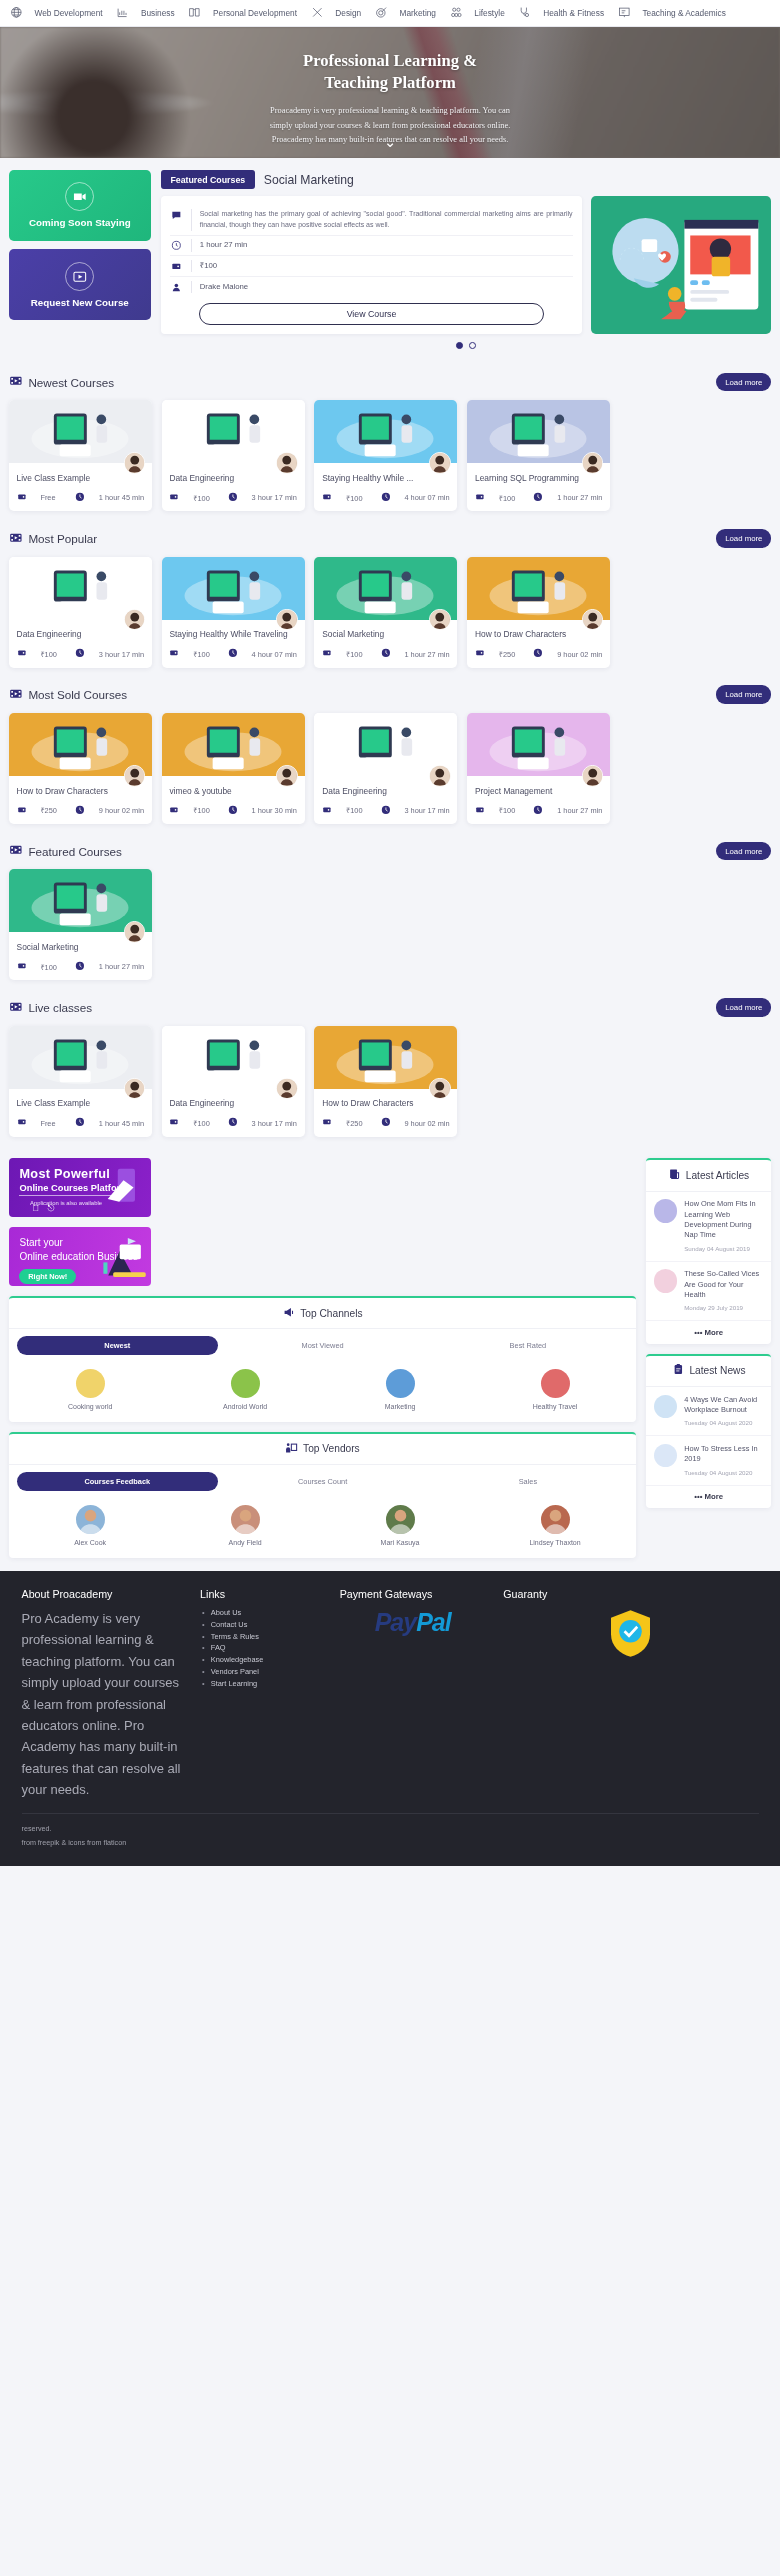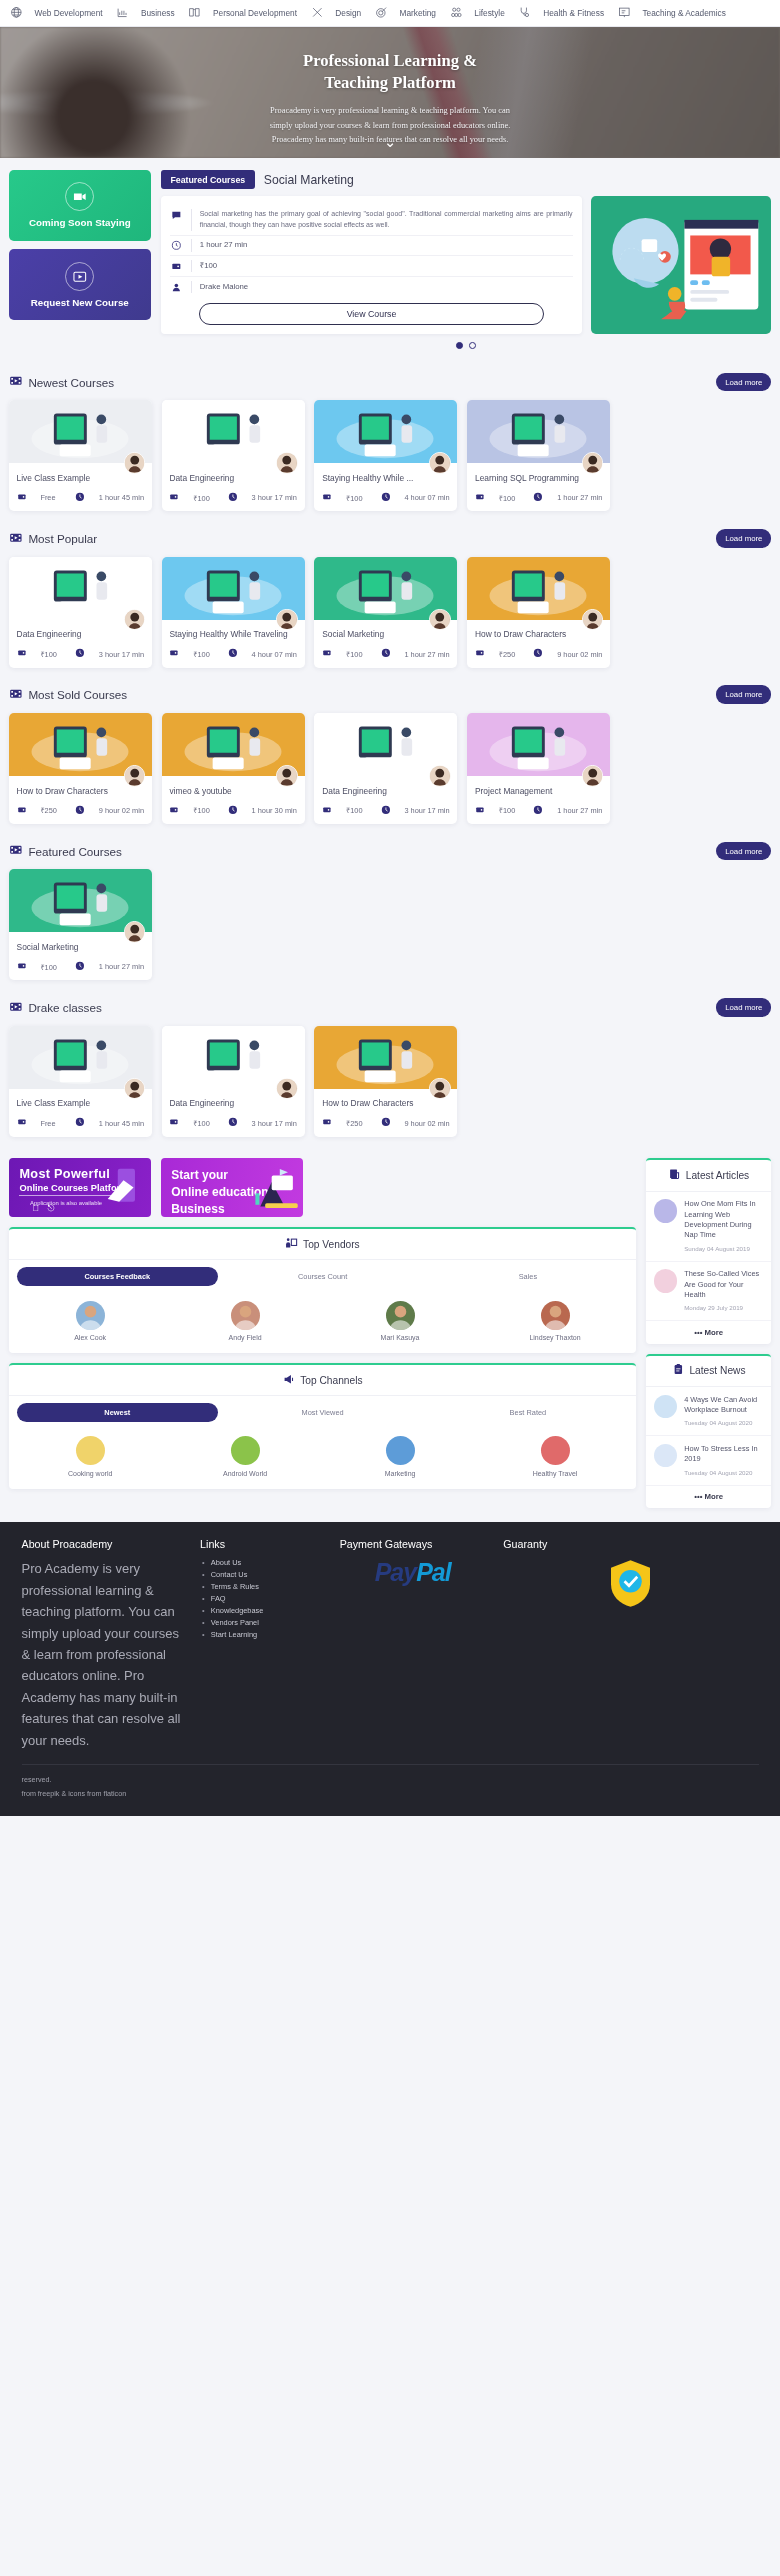--- a/index.html
+++ b/index.html
@@ -69,28 +69,28 @@
   .grid{display:flex;gap:9.8px;}
   .ccard{width:143px;background:#fff;border-radius:4.9px;overflow:hidden;box-shadow:0 1px 4.9px rgba(40,40,80,.08);position:relative;}
   .cthumb{height:63px;position:relative;}
   .avatar{position:absolute;right:6.8px;bottom:-10.7px;width:21.5px;height:21.5px;border-radius:50%;border:1.5px solid #fff;overflow:hidden;background:#d9c3b0;}
   .cbody{padding:9.8px 7.8px 7.8px;}
   .cname{font-size:8.4px;color:#4c4d63;margin-bottom:8.8px;white-space:nowrap;overflow:hidden;text-overflow:ellipsis;}
   .cmeta{display:flex;justify-content:space-between;align-items:center;}
   .m{display:flex;align-items:center;gap:14px;font-size:7.4px;color:#6b6c80;}
   .m svg{width:9.8px;height:9.8px;fill:#322d7a;}
   
-  .banners{display:flex;gap:9.8px;padding:9.8px 0 0;}
+  .banners{display:flex;gap:9.8px;padding:9.8px 0 0;flex-direction:column;}
   .bn{height:59px;border-radius:3.9px;position:relative;overflow:hidden;color:#fff;padding:8.8px 10.7px;}
   .bn1{width:142px;background:linear-gradient(105deg,#6d18b4,#8b20c9);}
   .bn1 .t1{font-size:12.7px;font-weight:bold;letter-spacing:0.3px;}
   .bn1 .t2{font-size:9.3px;font-weight:bold;border-bottom:1px solid rgba(255,255,255,.6);display:inline-block;padding-bottom:2px;}
   .bn1 .t3{font-size:5.9px;margin-top:3.9px;opacity:.85;text-align:center;width:93px;}
   .bn2{width:142px;background:linear-gradient(100deg,#a829d6,#c23ae0);}
-  .bn2 .t1{font-size:12px;font-weight:bold;line-height:1.4;}
+  .bn2 .t1{font-size:10px;font-weight:normal;line-height:1.4;}
   .pill{display:inline-block;margin-top:4.9px;background:#1fcf92;color:#fff;font-size:7.4px;font-weight:bold;padding:2.9px 8.8px;border-radius:10.7px;}
   
   .lower{display:flex;gap:9.8px;align-items:flex-start;}
   .lcol{flex:1;}
   .rcol{width:125px;}
   .panel{background:#fff;border-radius:3.9px;border-top:2.4px solid #2ecc8f;margin-top:9.8px;box-shadow:0 1px 4.9px rgba(40,40,80,.07);overflow:hidden;}
   .ptitle{display:flex;align-items:center;justify-content:center;gap:4.9px;padding:7.8px 0;font-size:10.2px;color:#3a3b4f;border-bottom:1px solid #eff0f5;}
   .ptitle svg{width:12.7px;height:12.7px;fill:#322d7a;}
   .ptabs{display:flex;align-items:center;padding:6.8px 7.8px;gap:3.9px;}
   .ptab{flex:1;text-align:center;font-size:7.4px;color:#7b7c90;padding:4.9px 0;}
@@ -813,21 +813,21 @@
         <div class="sechead">
           <div class="sectitle">
             <span><svg viewBox="0 0 24 24">
                 <rect x="2" y="5" width="20" height="14" rx="2"></rect>
                 <rect x="4" y="7" width="3" height="3" fill="#fff"></rect>
                 <rect x="4" y="14" width="3" height="3" fill="#fff"></rect>
                 <rect x="17" y="7" width="3" height="3" fill="#fff"></rect>
                 <rect x="17" y="14" width="3" height="3" fill="#fff"></rect>
                 <path d="M10 9l5 3-5 3z" fill="#fff"></path>
               </svg></span>
-            <span>Drake classes</span>
+            <span>Live classes</span>
           </div>
           <div class="loadmore">Load more</div>
         </div>
         <div class="grid">
           <div class="ccard">
             <div class="cthumb"><svg viewBox="0 0 147 65" style="width:100%;height:100%;background:#eceef2">
                 <ellipse cx="73" cy="40" rx="50" ry="20" fill="rgba(255,255,255,.35)"></ellipse>
                 <rect x="46" y="14" width="34" height="32" rx="3" fill="#2f3a52"></rect>
                 <rect x="49" y="17" width="28" height="24" fill="#27c98a"></rect>
                 <circle cx="95" cy="20" r="5" fill="#3a4a66"></circle>
@@ -955,20 +955,52 @@
           <rect x="34" y="14" width="26" height="18" rx="2" fill="#fff"></rect>
           <rect x="26" y="48" width="40" height="6" rx="2" fill="#f6d04d"></rect>
           <path d="M44 6l10 4-10 4z" fill="#cfe9f7"></path>
           <rect x="14" y="36" width="5" height="14" fill="#4fd6c0"></rect>
         </svg>
       </div>
     </div>
     <div class="panel">
       <div class="ptitle">
         <span><svg viewBox="0 0 24 24">
+                <path d="M3 9v6h4l8 5V4L7 9z"></path>
+                <path d="M18 9v6" stroke="#322d7a" stroke-width="2"></path>
+              </svg></span>
+        <span>Top Channels</span>
+      </div>
+      <div class="ptabs">
+        <div class="ptab on">Newest</div>
+        <div class="ptab">Most Viewed</div>
+        <div class="ptab">Best Rated</div>
+      </div>
+      <div class="chans" id="channels-host">
+            <div class="chan">
+              <div class="cav" style="background:#f0d36a"></div>
+              <div class="pname">Cooking world</div>
+            </div>
+            <div class="chan">
+              <div class="cav" style="background:#8bc34a"></div>
+              <div class="pname">Android World</div>
+            </div>
+            <div class="chan">
+              <div class="cav" style="background:#5d9cd8"></div>
+              <div class="pname">Marketing</div>
+            </div>
+            <div class="chan">
+              <div class="cav" style="background:#e06a6a"></div>
+              <div class="pname">Healthy Travel</div>
+            </div>
+          </div>
+    </div>
+    <div class="panel">
+      <div class="ptitle">
+        <span><svg viewBox="0 0 24 24">
                 <circle cx="6" cy="5" r="2.5"></circle>
                 <path d="M2 20v-6a4 4 0 014-4 4 4 0 014 4v6z"></path>
                 <rect x="12" y="4" width="10" height="12" fill="none" stroke="#322d7a" stroke-width="2"></rect>
               </svg></span>
         <span>Top Vendors</span>
       </div>
       <div class="ptabs">
         <div class="ptab on">Courses Feedback</div>
         <div class="ptab">Courses Count</div>
         <div class="ptab">Sales</div>
@@ -998,52 +1030,20 @@
                 </svg></div>
               <div class="pname">Mari Kasuya</div>
             </div>
             <div class="person">
               <div class="pav"><svg viewBox="0 0 30 30" style="width:100%;height:100%">
                   <rect width="30" height="30" fill="#b9684f"></rect>
                   <circle cx="15" cy="11" r="6" fill="#d9a57e"></circle>
                   <path d="M4 30c0-6 5-10 11-10s11 4 11 10z" fill="#fff" opacity=".55"></path>
                 </svg></div>
               <div class="pname">Lindsey Thaxton</div>
-            </div>
-          </div>
-    </div>
-    <div class="panel">
-      <div class="ptitle">
-        <span><svg viewBox="0 0 24 24">
-                <path d="M3 9v6h4l8 5V4L7 9z"></path>
-                <path d="M18 9v6" stroke="#322d7a" stroke-width="2"></path>
-              </svg></span>
-        <span>Top Channels</span>
-      </div>
-      <div class="ptabs">
-        <div class="ptab on">Newest</div>
-        <div class="ptab">Most Viewed</div>
-        <div class="ptab">Best Rated</div>
-      </div>
-      <div class="chans" id="channels-host">
-            <div class="chan">
-              <div class="cav" style="background:#f0d36a"></div>
-              <div class="pname">Cooking world</div>
-            </div>
-            <div class="chan">
-              <div class="cav" style="background:#8bc34a"></div>
-              <div class="pname">Android World</div>
-            </div>
-            <div class="chan">
-              <div class="cav" style="background:#5d9cd8"></div>
-              <div class="pname">Marketing</div>
-            </div>
-            <div class="chan">
-              <div class="cav" style="background:#e06a6a"></div>
-              <div class="pname">Healthy Travel</div>
             </div>
           </div>
     </div>
   </div>
 
   <div class="rcol">
     <div class="panel">
       <div class="ptitle">
         <span><svg viewBox="0 0 24 24">
                 <rect x="4" y="3" width="13" height="16" rx="1"></rect>

